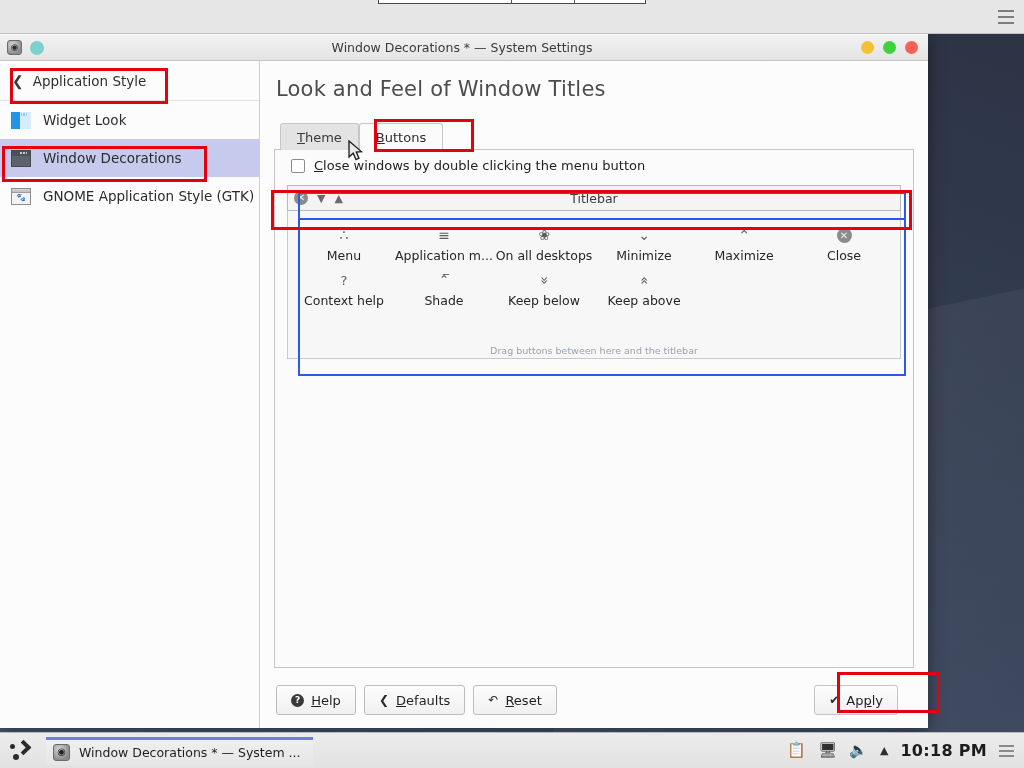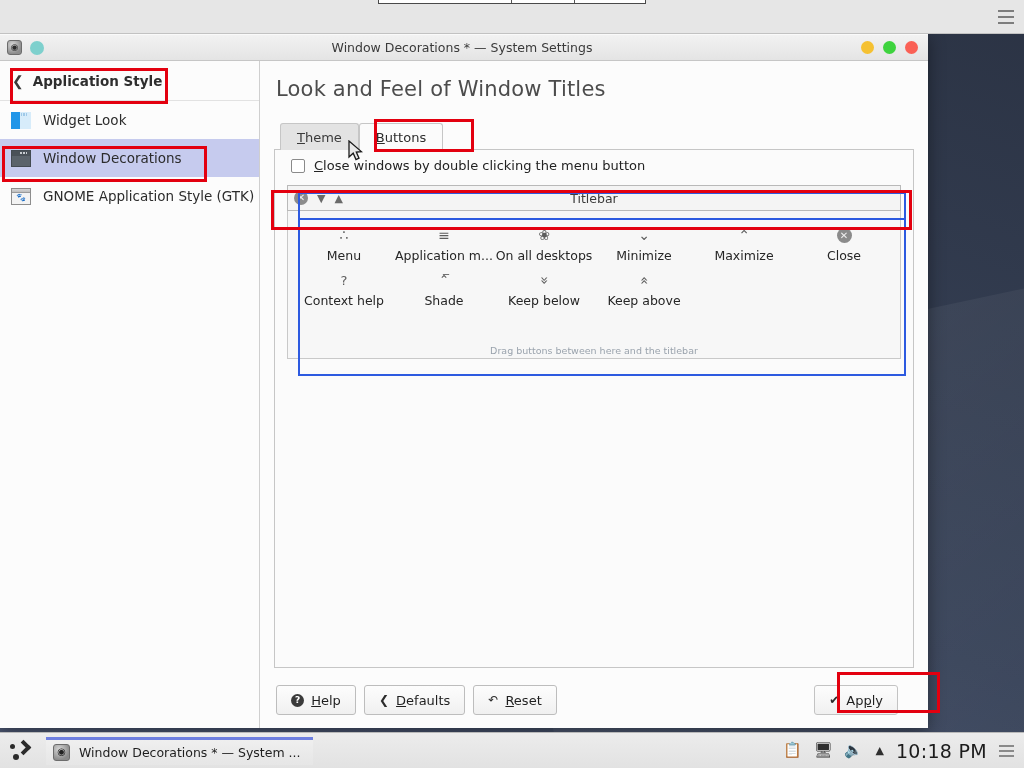--- a/index.html
+++ b/index.html
@@ -79,21 +79,21 @@
     width:269px; background:#fcfcfc;
     border-right:1px solid #cfcfcf;
     position:relative;
   }
   #side-header {
     height:40px; display:flex; align-items:center; gap:9px;
     padding-left:12px; border-bottom:1px solid #e2e2e2;
     background:#fcfcfc;
   }
   #side-header .chev { font-size:14px; color:#3a3a3a; line-height:1; }
-  #side-header .htxt { font-size:13.5px; font-weight:bold; color:#2e2e2e; }
+  #side-header .htxt { font-size:13.5px; font-weight:normal; color:#2e2e2e; }
 
   .side-item {
     height:38px; display:flex; align-items:center; gap:12px;
     padding-left:11px; font-size:13.5px; color:#2c2c2c;
   }
   .side-item.selected { background:#c6cbee; }
   .si-ico { width:20px; height:17px; position:relative; flex:none; }
 
   .ico-widget { }
   .ico-widget .l { position:absolute; left:0; top:0; width:9px; height:17px; background:#2196e8; }
@@ -227,21 +227,21 @@
   #taskentry .ti {
     width:17px;height:17px;border-radius:3px;
     background: radial-gradient(circle at 35% 30%, #d7d7d7, #8b8b8b 72%);
     border:1px solid #6c6c6c; flex:none;
     display:flex;align-items:center;justify-content:center;font-size:10px;color:#232323;line-height:1;
   }
   #taskentry .tt { font-size:12.5px; color:#1e1e1e; white-space:nowrap; overflow:hidden; text-overflow:ellipsis; }
 
   #tray { margin-left:auto; display:flex; align-items:center; gap:12px; padding-right:10px; }
   .tray-ico { color:#2f2f2f; font-size:15px; line-height:1; display:flex; align-items:center; }
-  #clock { font-size:19px; color:#1c1c1c; letter-spacing:0.3px; }
+  #clock { font-size:16px; color:#1c1c1c; letter-spacing:0.3px;font-weight:bold; }
   #tray-menu { display:flex; flex-direction:column; gap:3px; width:15px; }
   #tray-menu i { height:2px; background:#8a8a8a; display:block; }
 
   
   #cursor { position:absolute; left:348px; top:140px; width:16px; height:22px; z-index:60; }
 
   
   .anno { position:absolute; border:3px solid #e3000f; z-index:55; pointer-events:none; }
   .annoblue { position:absolute; border:2px solid #2d5ae0; z-index:54; pointer-events:none; }
 </style>

